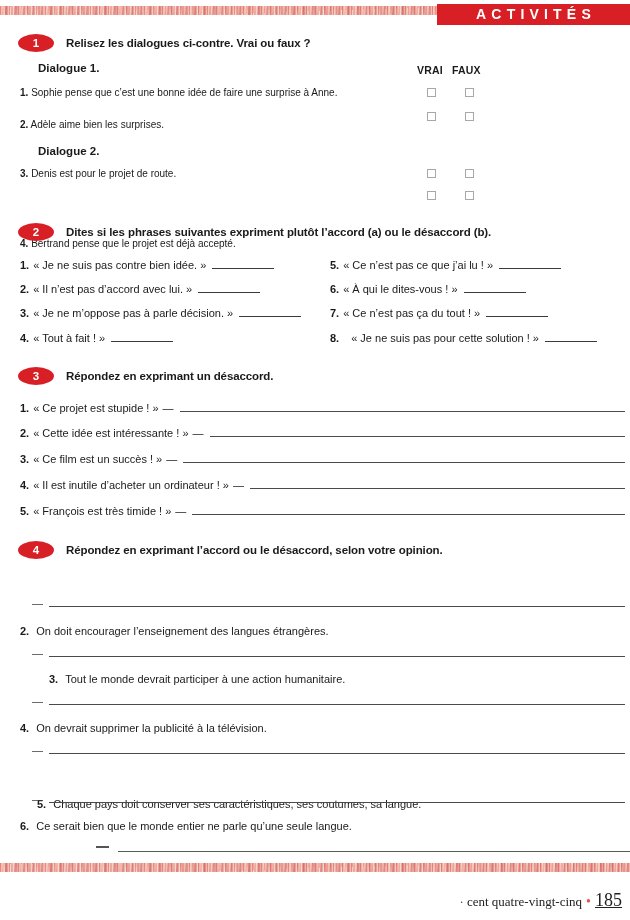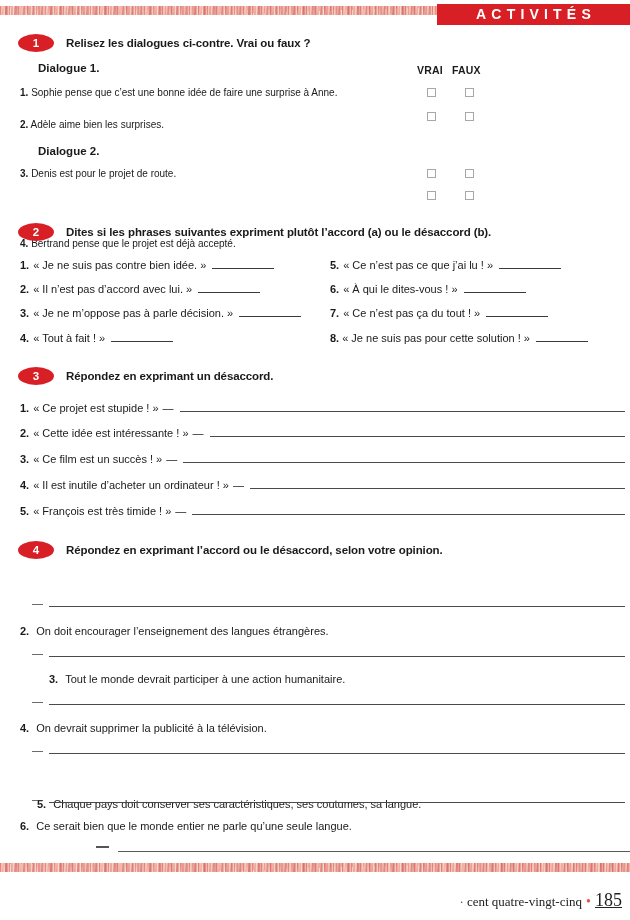--- a/index.html
+++ b/index.html
@@ -286,21 +286,21 @@
     <span class="q-text" style="margin-left:4px">« À qui le dites-vous ! »</span>
     <span class="blank"></span>
   </div>
   <div class="ex2-item" style="top:307px; left:330px;">
     <span class="q-num">7.</span>
     <span class="q-text" style="margin-left:4px">« Ce n’est pas ça du tout ! »</span>
     <span class="blank"></span>
   </div>
   <div class="ex2-item" style="top:332px; left:330px;">
     <span class="q-num">8.</span>
-    <span class="q-text" style="margin-left:3px">« Je ne suis pas pour cette solution ! »</span>
+    <span class="q-text" style="margin-left:12px">« Je ne suis pas pour cette solution ! »</span>
     <span class="blank" style="width:52px"></span>
   </div>
 
   <div class="ex-head" style="top:367px;">
     <div class="badge">3</div>
     <div class="ex-title">Répondez en exprimant un désaccord.</div>
   </div>
 
   <div class="ex3-item" style="top:401px;">
     <span class="q-num">1.</span>

